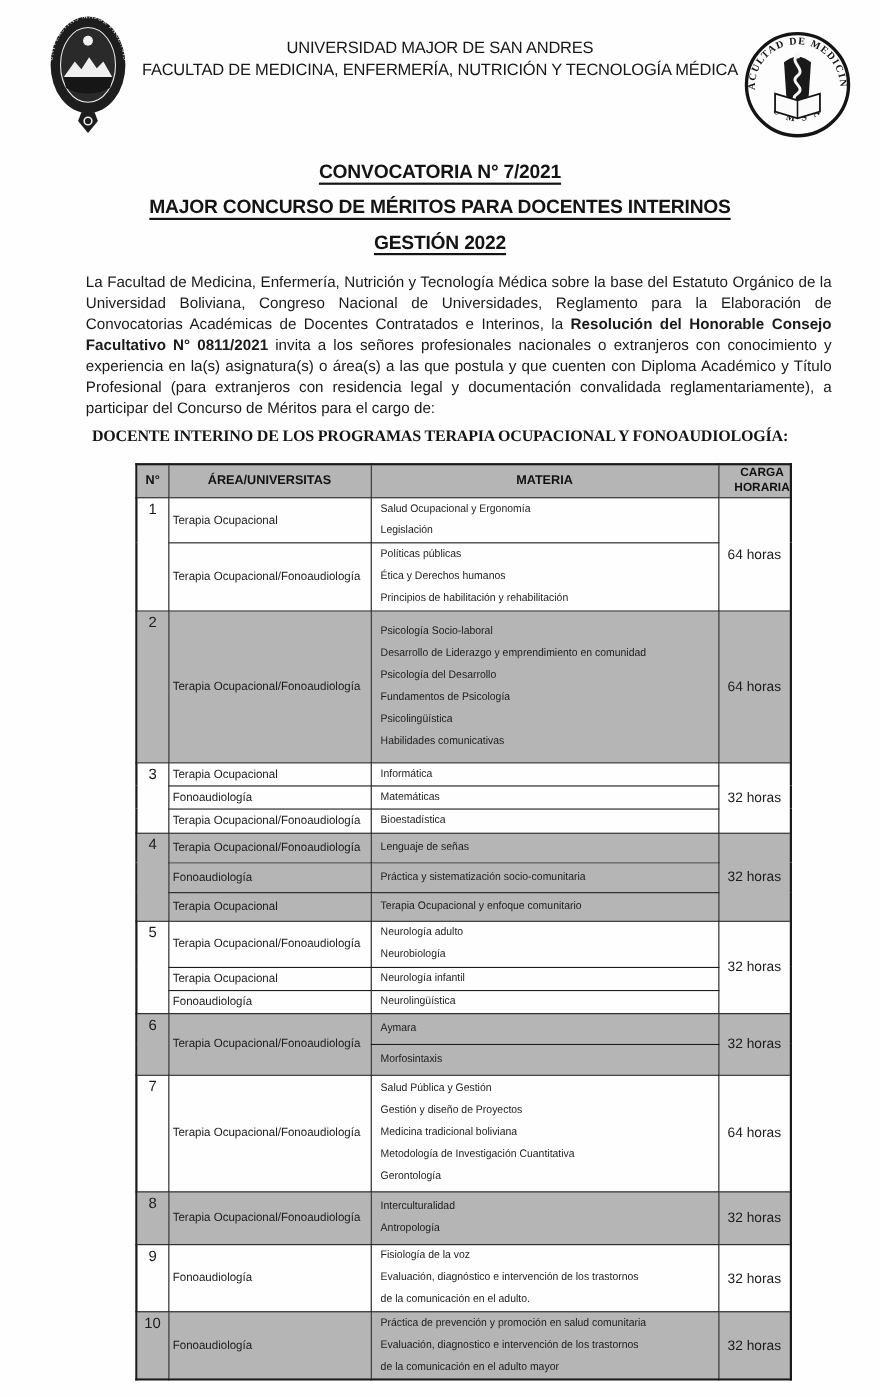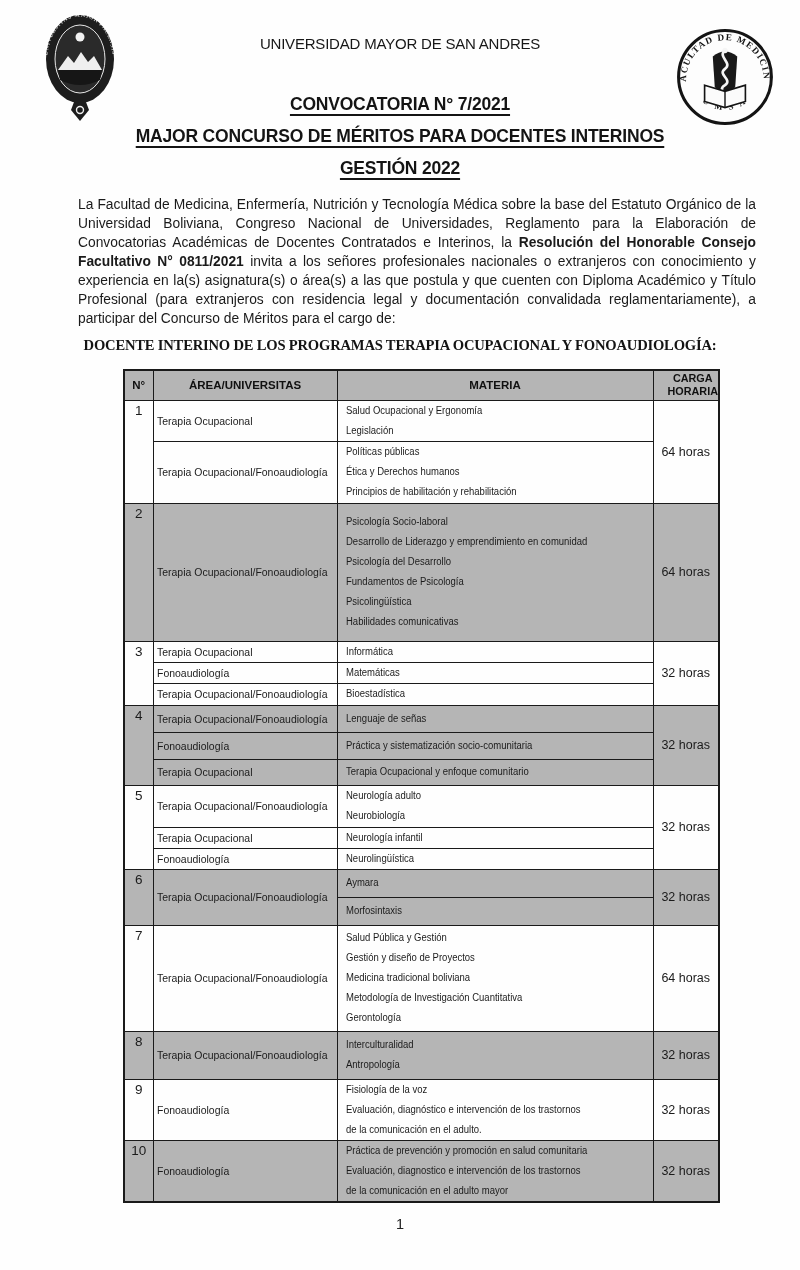--- a/index.html
+++ b/index.html
@@ -7,21 +7,21 @@
   body { font-family:"Liberation Sans", sans-serif; color:#1b1b1b; }
   .page { position:relative; width:800px; height:1270px; background:#fefefe; overflow:hidden; }
 
   
   .hdr { position:relative; padding-top:34px; }
   .logo-left { position:absolute; left:40px; top:14px; width:80px; height:112px; }
   .logo-right { position:absolute; left:674px; top:26px; width:102px; height:102px; }
   .hdr-text { text-align:center; font-size:15px; letter-spacing:-0.2px; line-height:20px; color:#171717; }
 
   
-  .titles { margin-top:40px; text-align:center; }
+  .titles { margin-top:72px; text-align:center; }
   .title-line { font-size:17.5px; font-weight:bold; letter-spacing:-0.2px;
     text-decoration:underline; text-decoration-thickness:2px; text-underline-offset:4px;
     margin-bottom:11px; color:#141414; }
 
   
   .intro { margin:16px auto 0 78px; width:678px; text-align:justify;
     font-size:13.8px; line-height:19px; color:#1a1a1a; }
   .intro b { font-weight:bold; }
 
   
@@ -82,21 +82,22 @@
         <textPath href="#rcurve-bottom" startOffset="50%" text-anchor="middle">U M S A</textPath>
       </text>
       <path d="M38 30 Q50 20 62 30 L60 60 Q50 68 40 60 Z" fill="#191919"></path>
       <path d="M50 24 C42 30 58 36 50 42 C42 48 58 52 50 58 C45 61 47 64 50 66" fill="none" stroke="#f5f5f5" stroke-width="2.6" stroke-linecap="round"></path>
       <circle cx="50" cy="24" r="2.6" fill="#f5f5f5"></circle>
       <path d="M30 58 L50 64 L70 58 L70 74 L50 80 L30 74 Z" fill="#fbfbfb" stroke="#141414" stroke-width="1.6"></path>
       <path d="M50 64 L50 80" stroke="#141414" stroke-width="1.4"></path>
     </svg>
 
     <div class="hdr-text">
-      <div>UNIVERSIDAD MAYOR DE SAN ANDRES</div>
+      <div>UNIVERSIDAD MAJOR DE SAN ANDRES</div>
+      <div>FACULTAD DE MEDICINA, ENFERMERÍA, NUTRICIÓN Y TECNOLOGÍA MÉDICA</div>
     </div>
   </div>
 
   <div class="titles">
     <div class="title-line">CONVOCATORIA N° 7/2021</div>
     <div class="title-line">MAJOR CONCURSO DE MÉRITOS PARA  DOCENTES INTERINOS</div>
     <div class="title-line">GESTIÓN 2022</div>
   </div>
 
   <p class="intro"><span>La Facultad de Medicina, Enfermería, Nutrición y Tecnología Médica sobre la base del Estatuto Orgánico de la Universidad Boliviana, Congreso Nacional de Universidades, Reglamento para la Elaboración de Convocatorias Académicas de Docentes Contratados e Interinos, la </span><b>Resolución del Honorable Consejo Facultativo N° 0811/2021</b><span> invita a los señores profesionales nacionales o extranjeros con conocimiento y experiencia en la(s) asignatura(s) o área(s) a las que postula y que cuenten con Diploma Académico y Título Profesional (para extranjeros con residencia legal y documentación convalidada reglamentariamente), a participar del Concurso de Méritos para el cargo de:</span></p>

